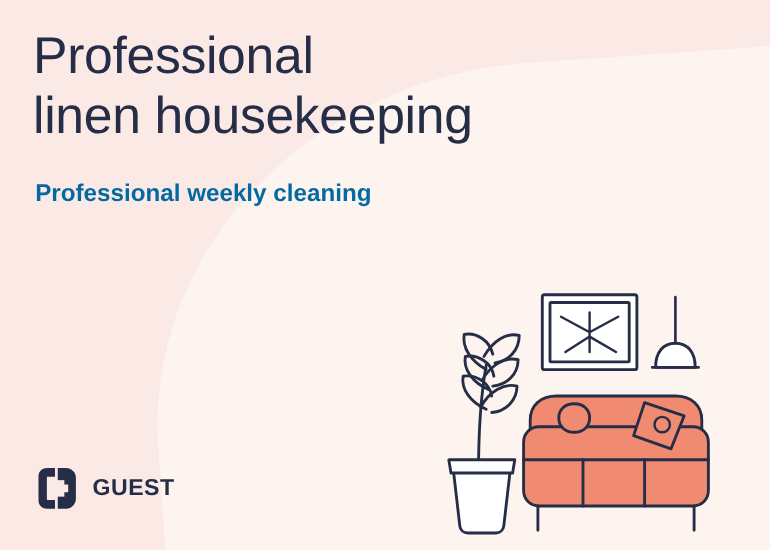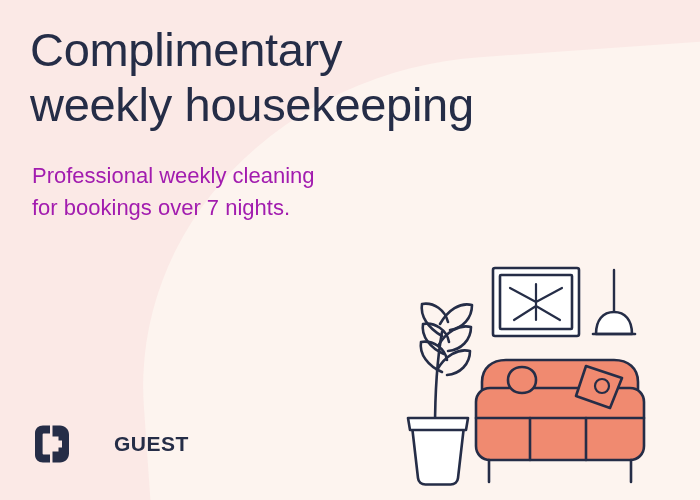--- a/index.html
+++ b/index.html
@@ -41,24 +41,24 @@
     font-size: 47px;
     line-height: 1.18;
     font-weight: 400;
     letter-spacing: -0.3px;
   }
   .subhead {
     position: absolute;
     left: 32px;
     top: 160px;
     width: 430px;
-    color: #a21caf;
+    color: #0369a1;
     font-size: 22px;
     line-height: 1.45;
-    font-weight: 400;
+    font-weight: 700;
   }
   .subhead div { white-space: nowrap; }
 
   .logo {
     position: absolute;
     left: 33px;
     bottom: 36px;
     display: flex;
     align-items: center;
     gap: 11px;
@@ -67,45 +67,43 @@
     width: 40px;
     height: 40px;
     flex: 0 0 auto;
   }
   .logo-text {
     color: #252d47;
     font-size: 21px;
     font-weight: bold;
     line-height: 1.02;
     letter-spacing: 0.5px;
-    margin-left: 30px;
   }
   .illustration {
     position: absolute;
     right: 10px;
     bottom: 0;
     width: 300px;
     height: 250px;
   }
 </style>
 </head>
 <body>
 
 <div class="card">
 
   <div class="wedge"></div>
 
   <div class="headline">
-    <div>Complimentary</div>
-    <div>weekly housekeeping</div>
+    <div>Professional</div>
+    <div>linen housekeeping</div>
   </div>
 
   <div class="subhead">
     <div>Professional weekly cleaning</div>
-    <div>for bookings over 7 nights.</div>
   </div>
 
   <div class="logo">
     <span class="logo-mark">
       <svg viewBox="0 0 40 40" width="40" height="40" aria-hidden="true">
         <path d="M2 9 C2 4.5 5.5 1.5 10 1.5 L17 1.5 L17 9.5 L10.5 9.5 C10 9.5 9.6 9.9 9.6 10.4 L9.6 29.6 C9.6 30.1 10 30.5 10.5 30.5 L17 30.5 L17 38.5 L10 38.5 C5.5 38.5 2 35.5 2 31 Z" fill="#252d47"></path>
         <path d="M19.5 1.5 L27 1.5 C32 1.5 36 5.5 36 10.5 L36 29.5 C36 34.5 32 38.5 27 38.5 L19.5 38.5 Z" fill="#252d47"></path>
         <rect x="14.5" y="12.5" width="11" height="15" fill="#fbe9e6"></rect>
         <rect x="11" y="16.5" width="18" height="7" fill="#fbe9e6"></rect>
       </svg>

